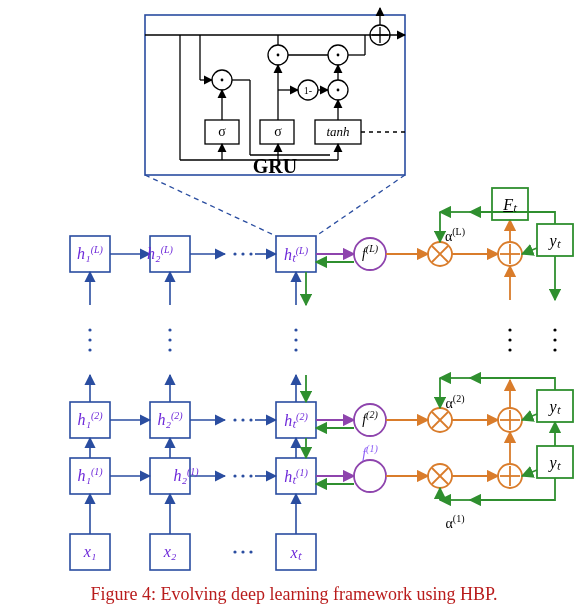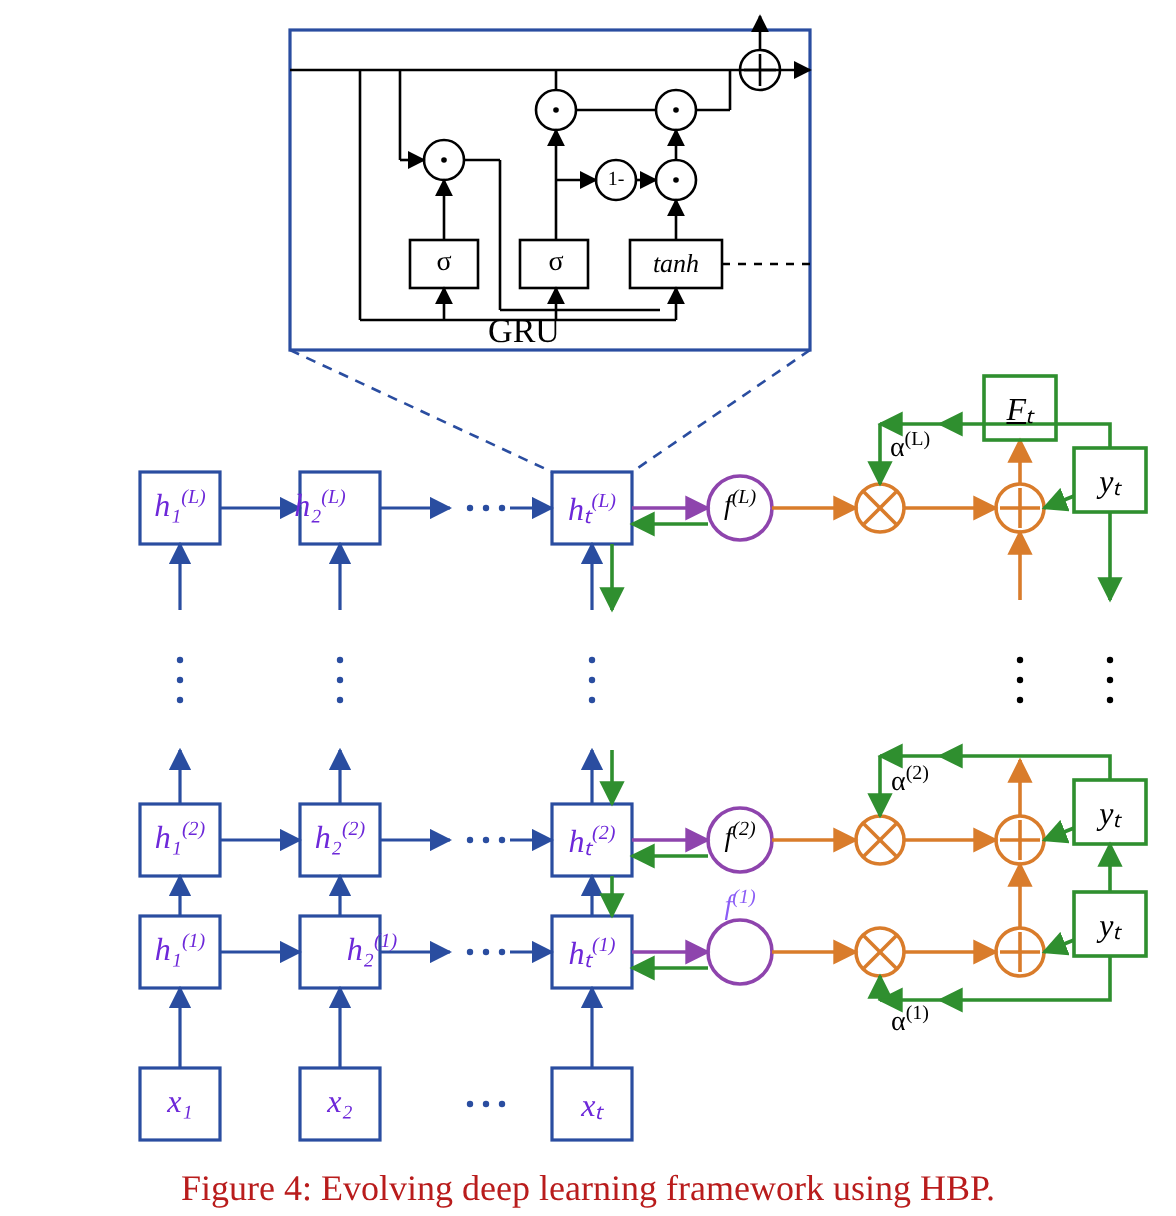--- a/index.html
+++ b/index.html
@@ -17,21 +17,21 @@
     position:absolute;
     font-size:16px;
     font-style:italic;
     color:#6d28d9;
     white-space:nowrap;
     pointer-events:none;
     transform:translate(-50%,-50%);
   }
   .lbl sup{font-size:10px;vertical-align:super;line-height:0;}
   .plain{font-style:normal;color:#000;}
-  .alpha{font-style:normal;color:#000;font-size:14px;}
+  .alpha{font-style:normal;color:#000;font-size:14px;margin-top:12px;}
   .caption{
     position:absolute;
     left:50%;
     transform:translateX(-50%);
     font-size:18px;
     color:#b91c1c;
     white-space:nowrap;
   }
 </style>
 </head>
@@ -292,21 +292,21 @@
   <g fill="#000">
     <circle cx="555" cy="330" r="1.6"></circle>
       <circle cx="555" cy="340" r="1.6"></circle>
       <circle cx="555" cy="350" r="1.6"></circle>
     <circle cx="510" cy="330" r="1.6"></circle>
       <circle cx="510" cy="340" r="1.6"></circle>
       <circle cx="510" cy="350" r="1.6"></circle>
   </g>
 </svg>
 
-<div class="lbl plain" style="left:262px;top:166px;font-size:17px;">GRU</div>
+<div class="lbl plain" style="left:275px;top:166px;font-size:20px;font-weight:bold;">GRU</div>
 <div class="lbl plain" style="left:222px;top:132px;font-size:14px;">σ</div>
 <div class="lbl plain" style="left:278px;top:132px;font-size:14px;">σ</div>
 <div class="lbl plain" style="left:338px;top:132px;font-size:13px;font-style:italic;">tanh</div>
 <div class="lbl plain" style="left:308px;top:90px;font-size:10px;">1-</div>
 
 <div class="lbl" style="left:90px;top:254px;"><span>h₁</span><sup>(L)</sup></div>
 <div class="lbl" style="left:160px;top:254px;"><span>h₂</span><sup>(L)</sup></div>
 <div class="lbl" style="left:296px;top:254px;"><span>hₜ</span><sup>(L)</sup></div>
 
 <div class="lbl" style="left:90px;top:420px;"><span>h₁</span><sup>(2)</sup></div>

